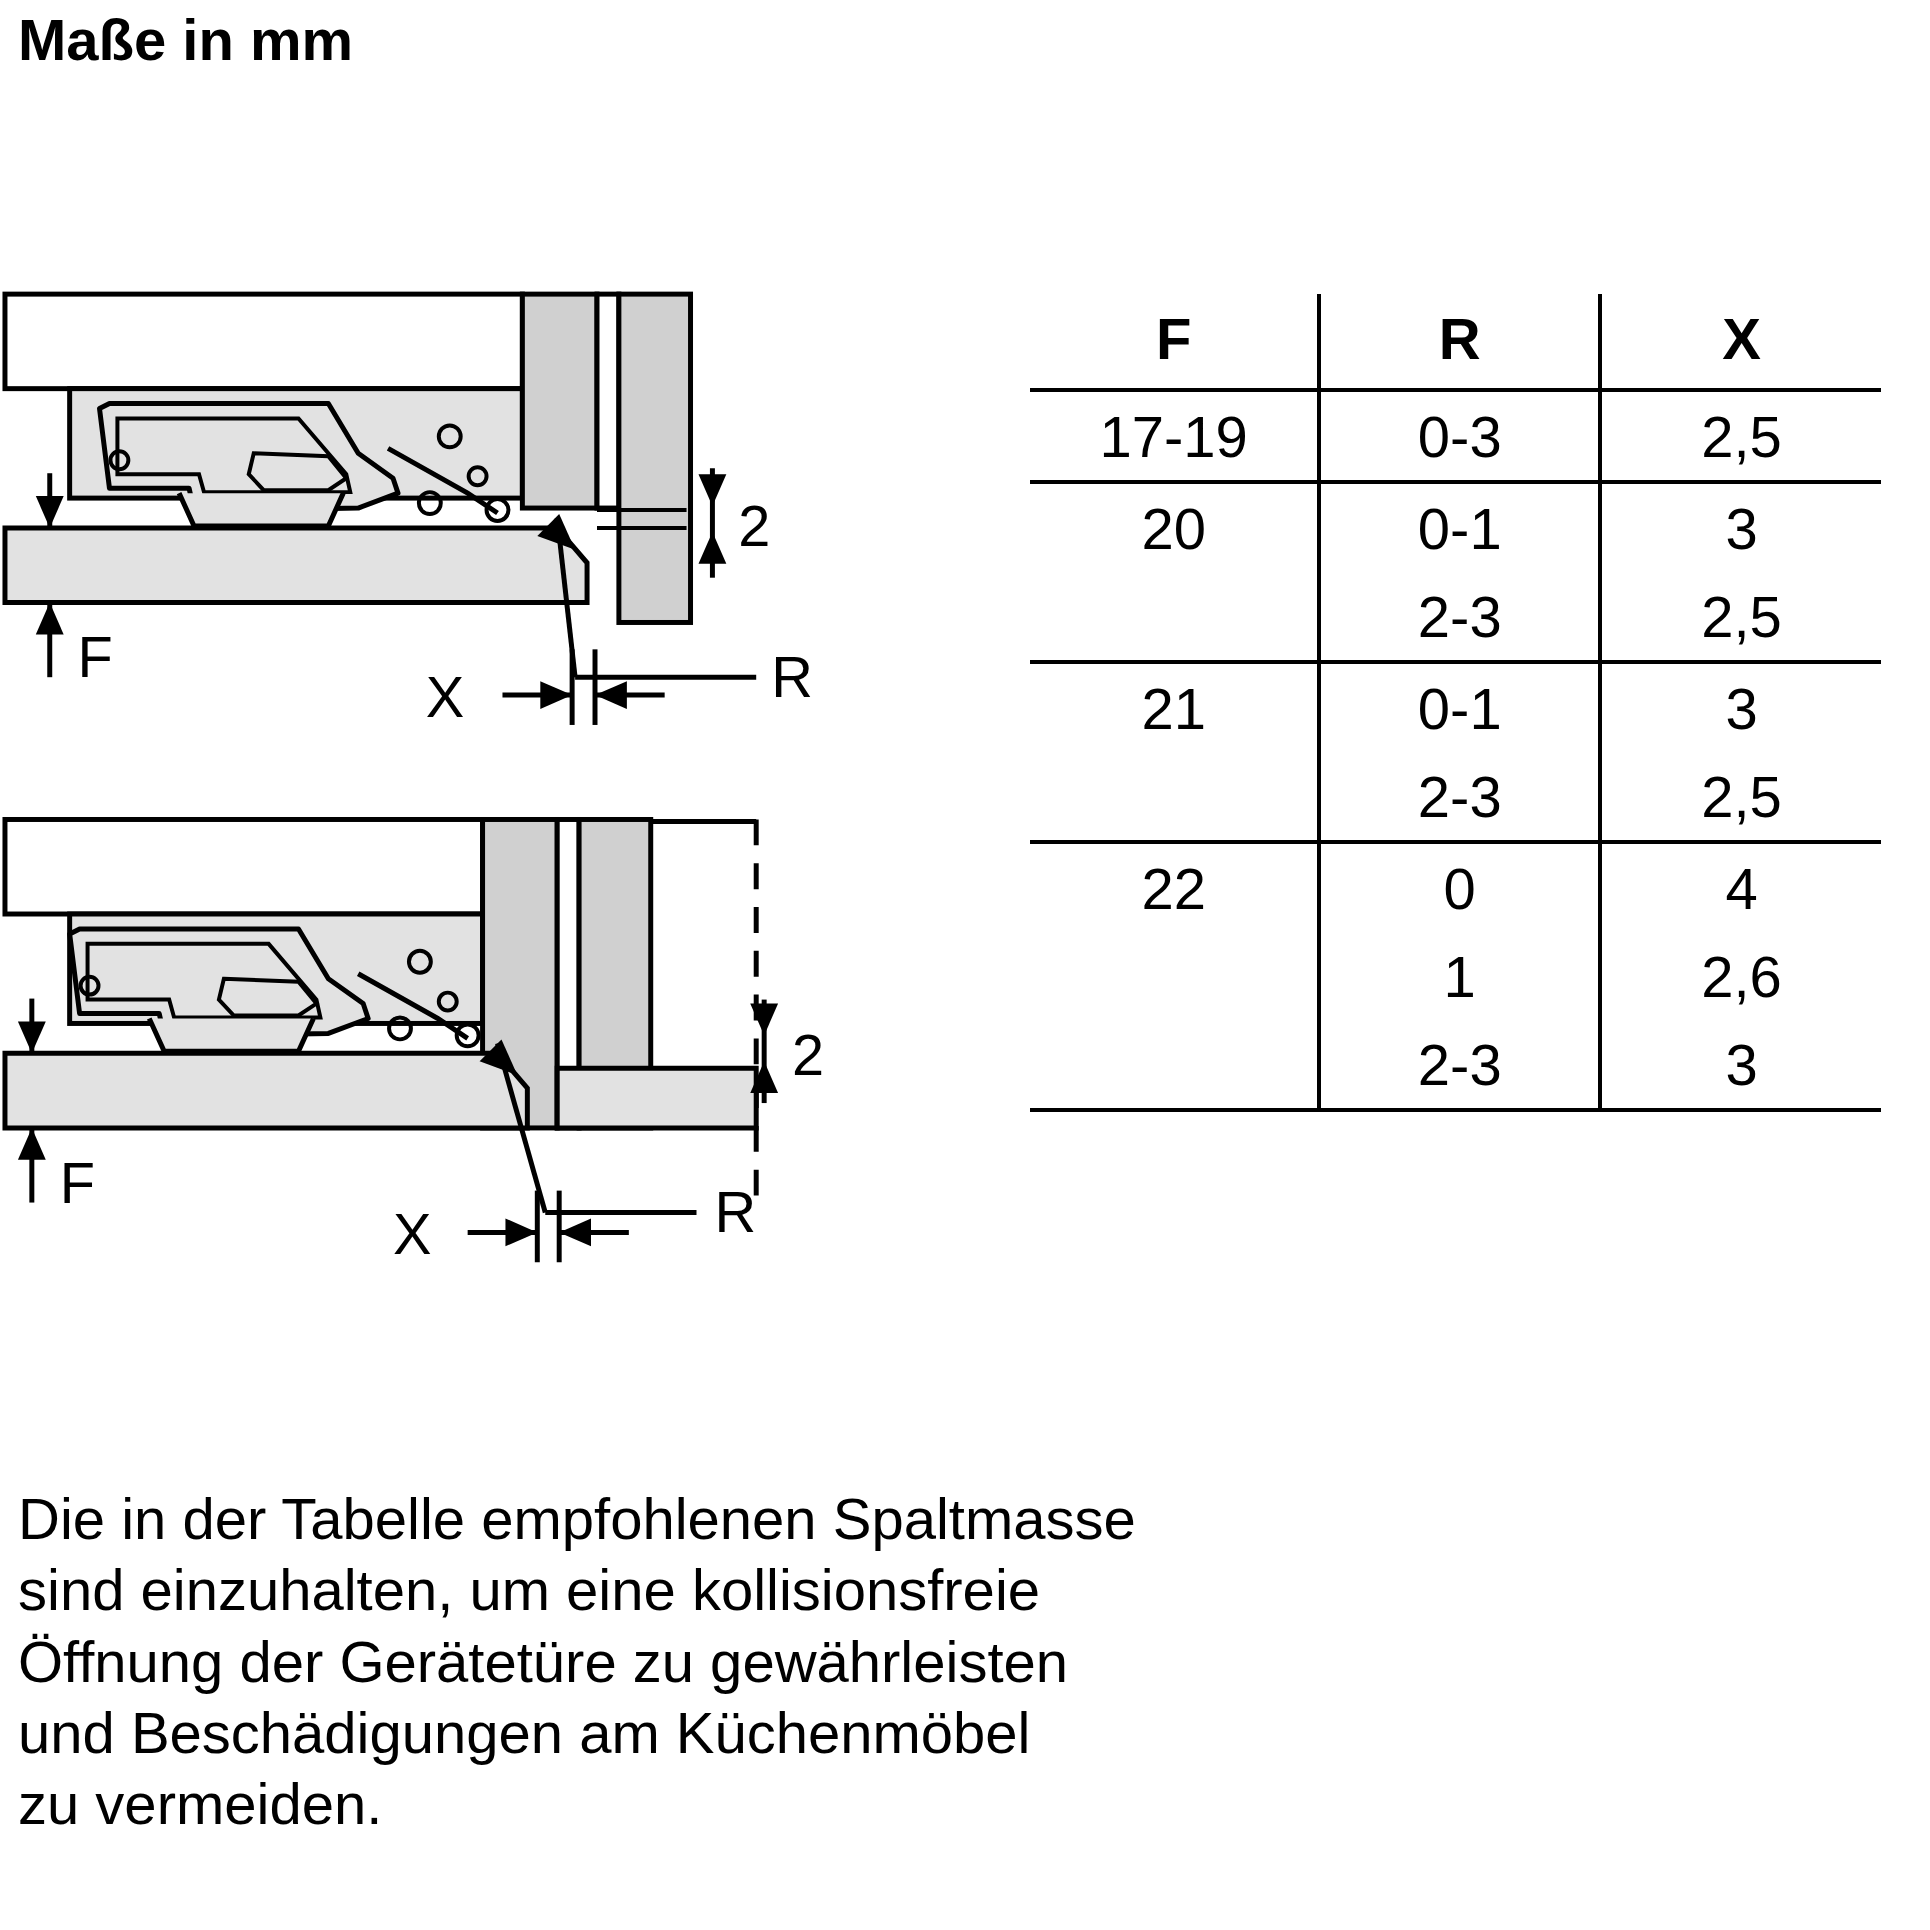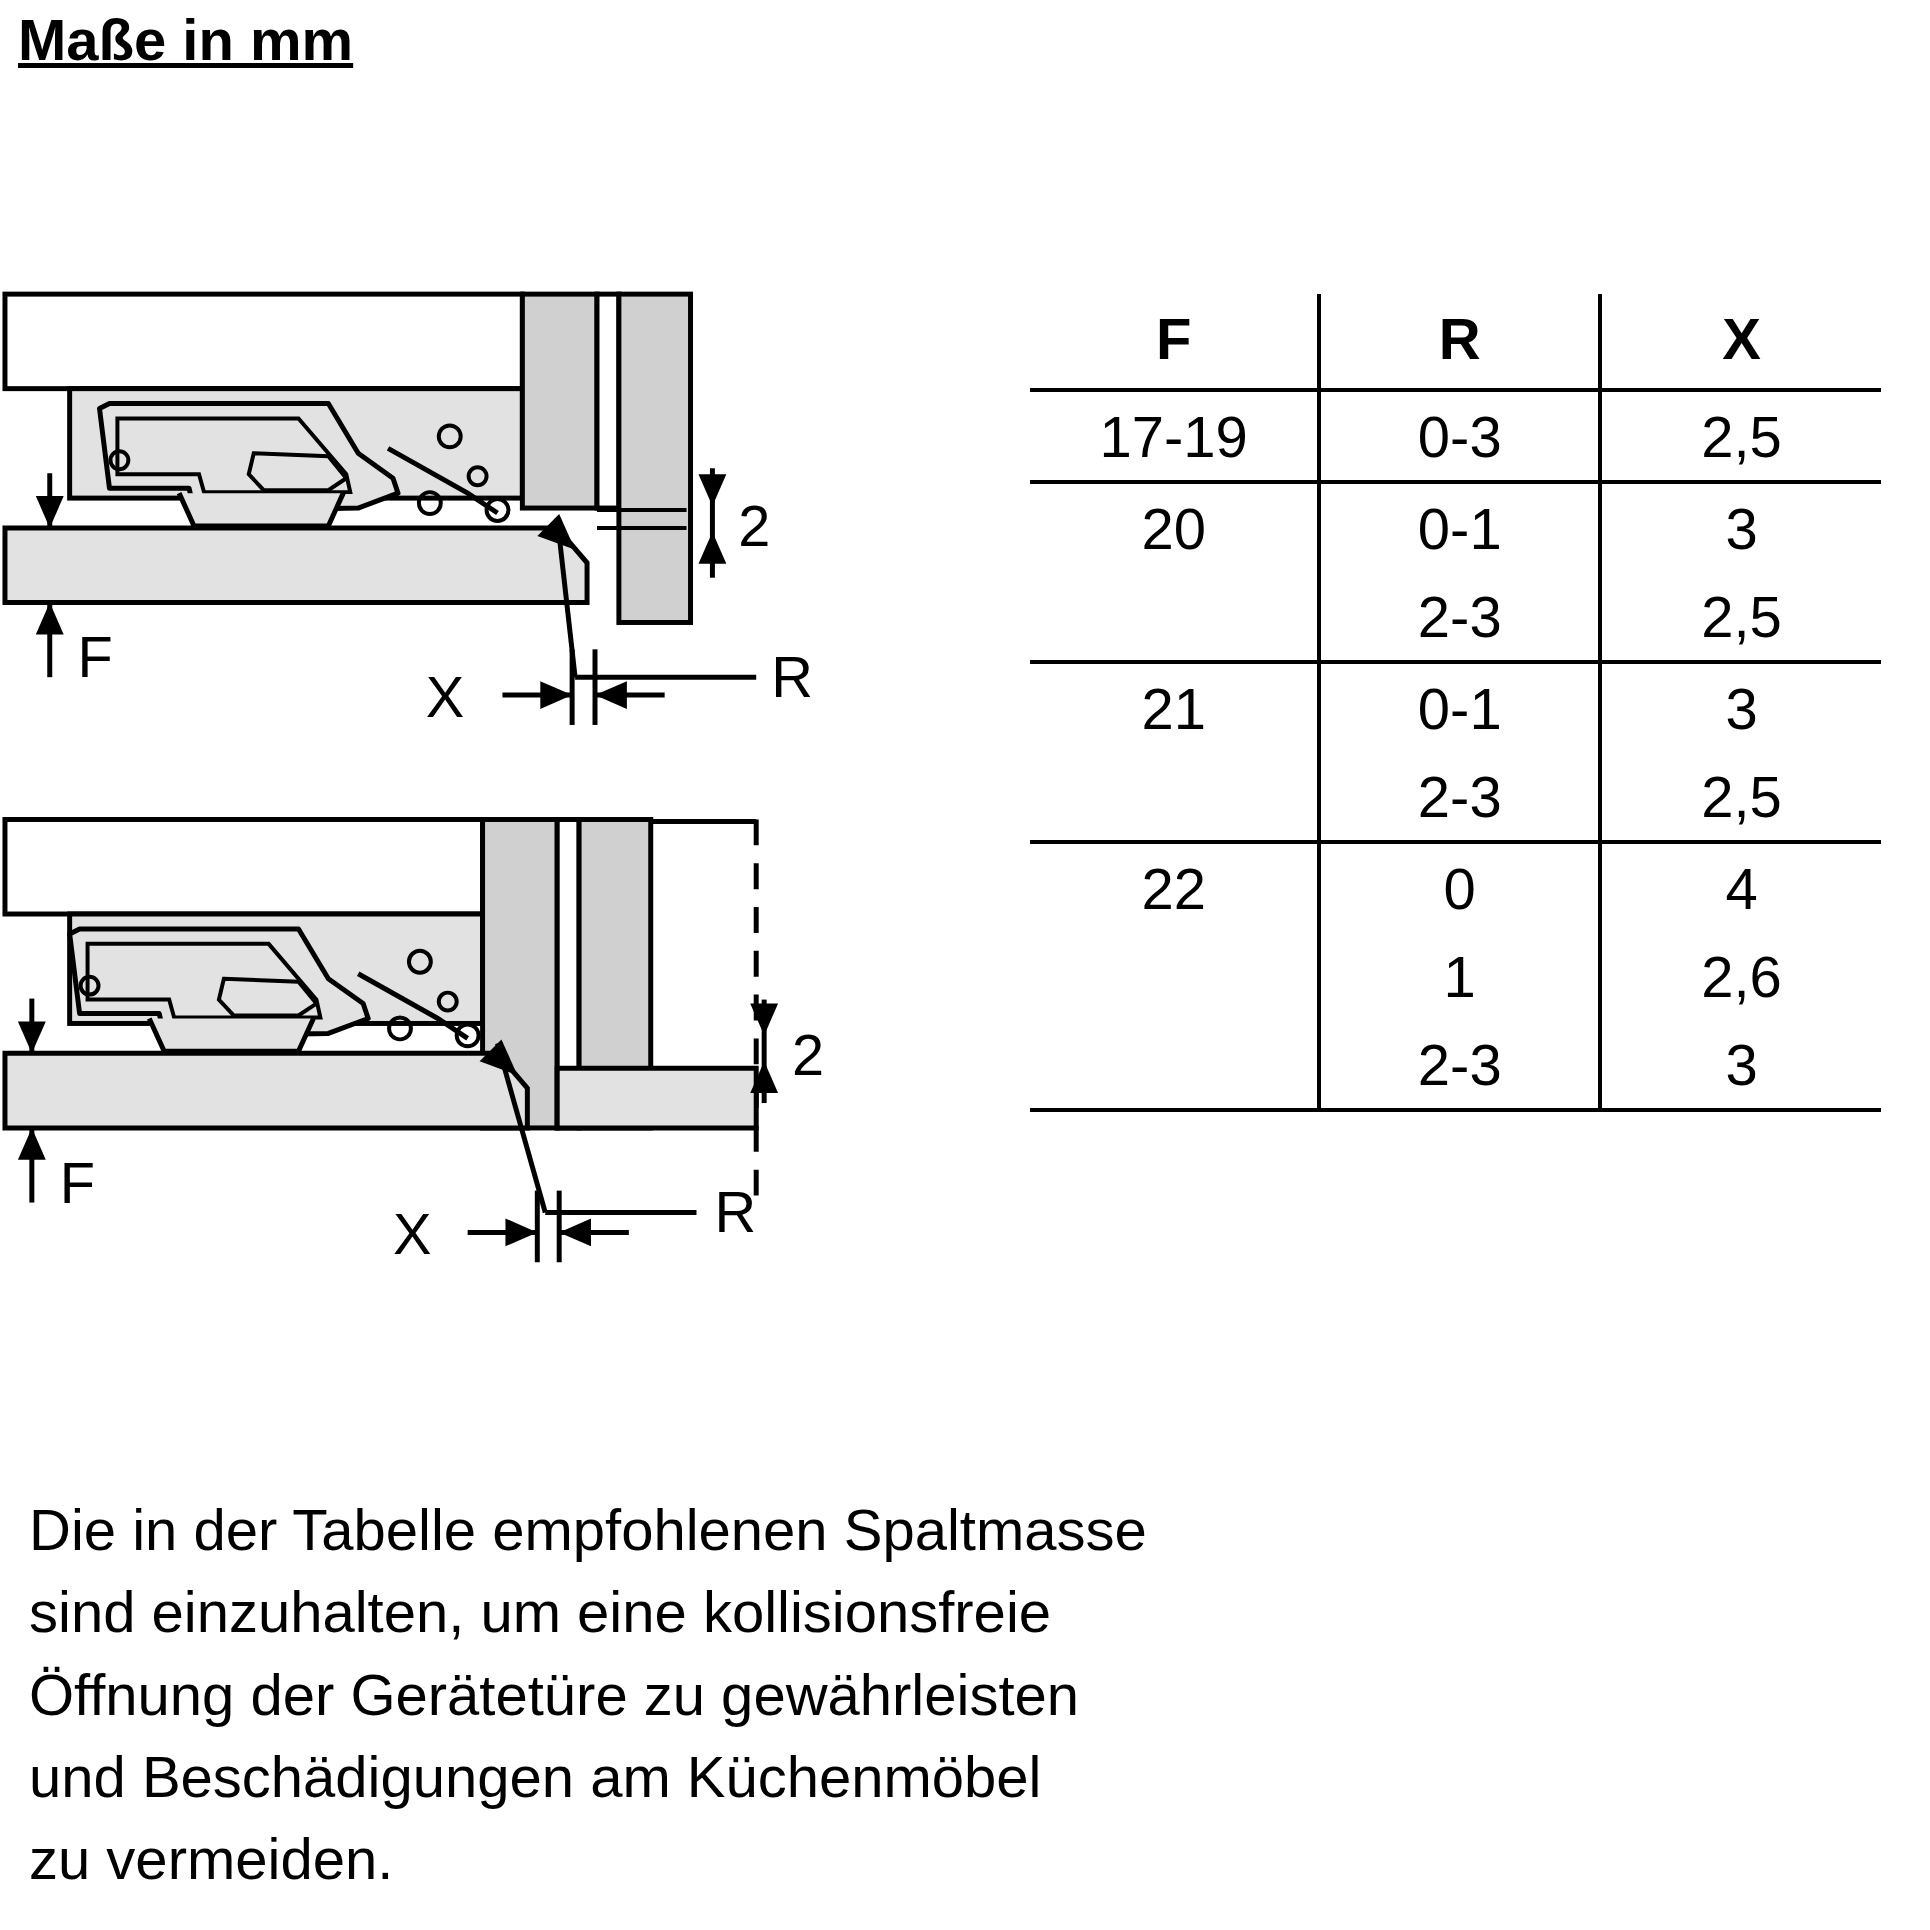--- a/index.html
+++ b/index.html
@@ -26,21 +26,20 @@
     position: absolute;
     left: 18px;
     top: 6px;
     width: 1294px;
   }
   .heading .line1 {
     font-size: 58px;
     font-weight: bold;
     line-height: 1.16;
     letter-spacing: 0px;
-    text-decoration: underline;
   }
   .heading .line2 {
     font-size: 58px;
     font-weight: normal;
     line-height: 1.16;
     letter-spacing: 0px;
   }
 
   
   .diagrams {
@@ -100,21 +99,21 @@
 
   
   .note {
     position: absolute;
     left: 18px;
     top: 1483px;
     width: 1841px;
     font-size: 58px;
     line-height: 1.23;
   }
-  .note p { margin: 11px; }
+  .note p { margin: 0; }
 
   .label-text {
     font-family: "Liberation Sans", sans-serif;
     font-size: 58px;
     fill: #000;
   }
 </style>
 </head>
 <body>
 

